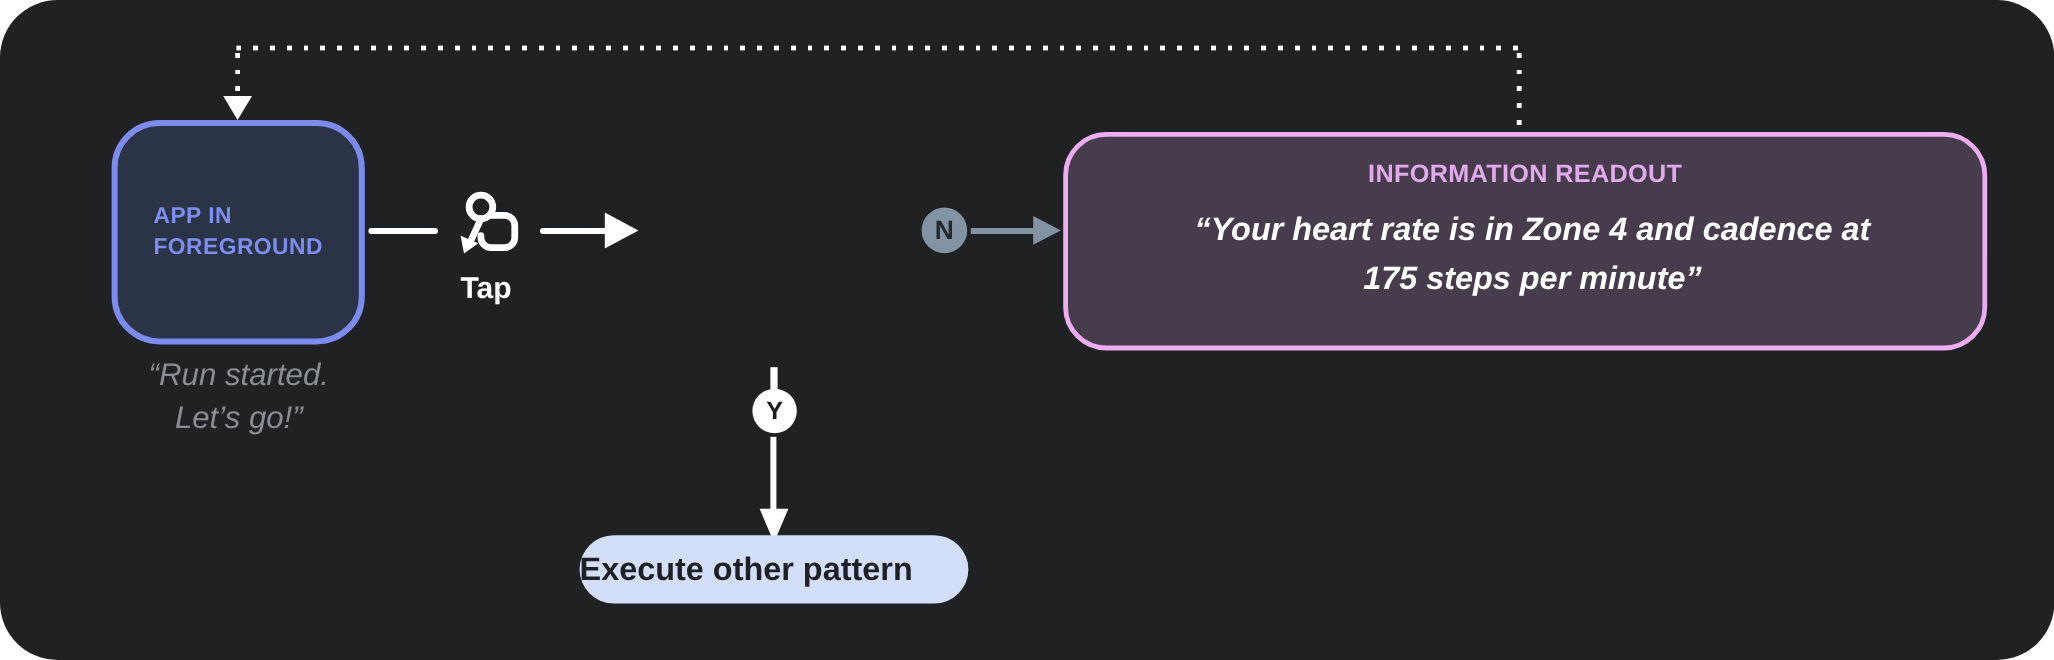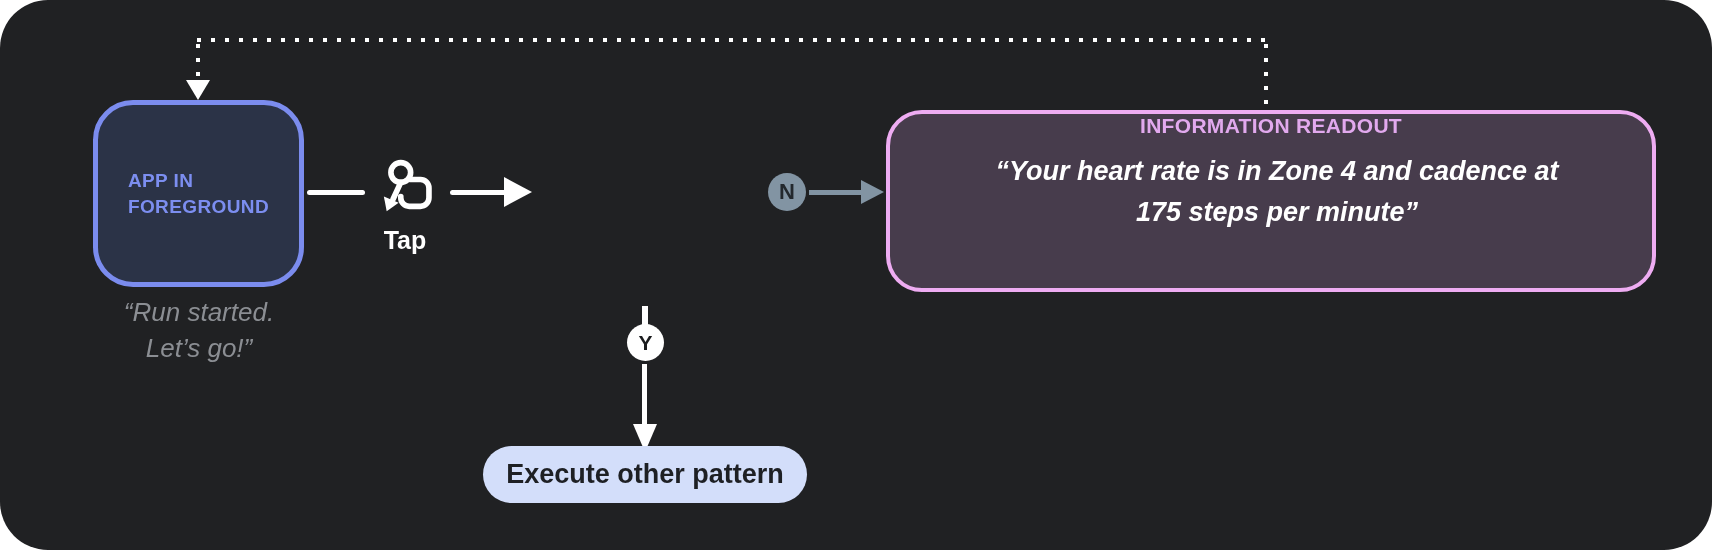--- a/index.html
+++ b/index.html
@@ -38,33 +38,33 @@
     text-align:center; font-size:19px; font-weight:bold; color:#191a1c; line-height:1.25; white-space:pre-line; }
 
   
   .yes-connector { left:642px; top:306px; width:6px; height:20px; background:#fff; }
   .yes-badge { left:627px; top:324px; width:37px; height:37px; border-radius:50%; background:#fff;
     color:#1b1c1e; font-weight:bold; font-size:21px; display:flex; align-items:center; justify-content:center; }
   .yes-shaft { left:642px; top:364px; width:5px; height:62px; background:#fff; }
   .yes-arrowhead { left:633px; top:424px; width:0; height:0;
     border-left:12px solid transparent; border-right:12px solid transparent; border-top:28px solid #fff; }
   .execute-node { left:483px; top:446px; width:324px; height:57px; border-radius:29px; background:#d3defa;
-    display:flex; align-items:center; justify-content:center; font-size:27px; font-weight:bold; color:#1e2024; }
+    display:flex; align-items:center; font-size:27px; font-weight:bold; color:#1e2024; }
 
   
   .no-badge { left:768px; top:173px; width:38px; height:38px; border-radius:50%; background:#8294a3;
     color:#23282d; font-weight:bold; font-size:22px; display:flex; align-items:center; justify-content:center; }
   .no-shaft { left:809px; top:190px; width:56px; height:5px; background:#8294a3; }
   .no-arrowhead { left:861px; top:180px; width:0; height:0;
     border-top:12px solid transparent; border-bottom:12px solid transparent; border-left:23px solid #8294a3; }
 
   
   .readout-node { left:886px; top:110px; width:762px; height:174px; box-sizing:content-box;
     background:#473c4c; border:4px solid #eeacf2; border-radius:36px; text-align:center; }
-  .readout-title { margin-top:0; color:#e2a9ee; font-weight:bold; font-size:21px; letter-spacing:.3px; }
+  .readout-title { margin-top:20px; color:#e2a9ee; font-weight:bold; font-size:21px; letter-spacing:.3px; }
   .readout-body { margin-top:13px; color:#ffffff; font-weight:bold; font-style:italic; font-size:27px;
     line-height:1.5; white-space:pre-line;margin-left:12px; }
 </style>
 </head>
 <body>
 
 <div class="stage">
 
   <div class="dot-h dot-top"></div>
   <div class="dot-v dot-left"></div>

